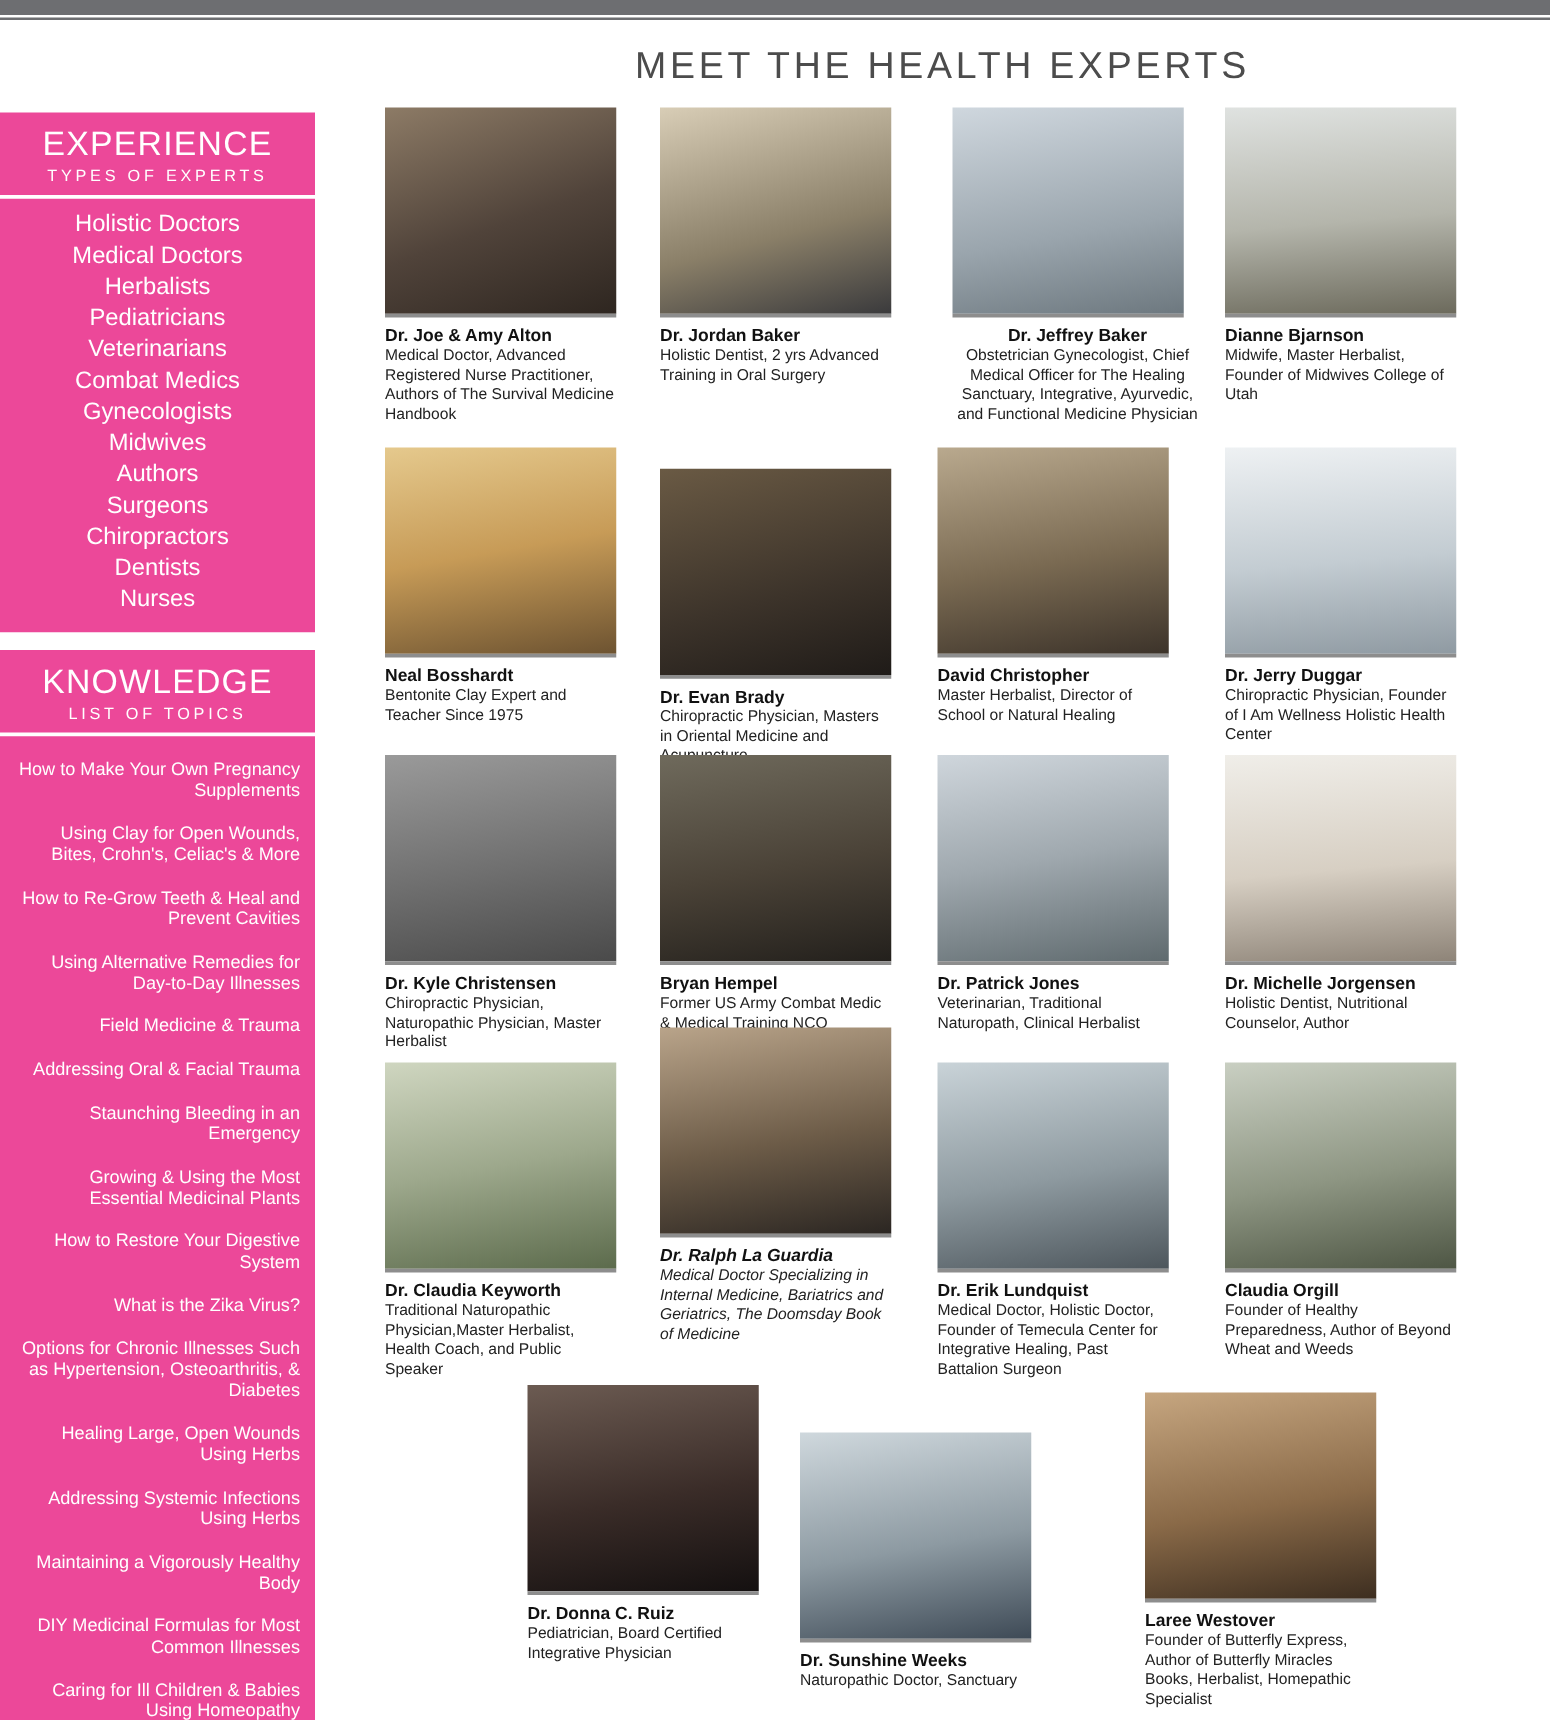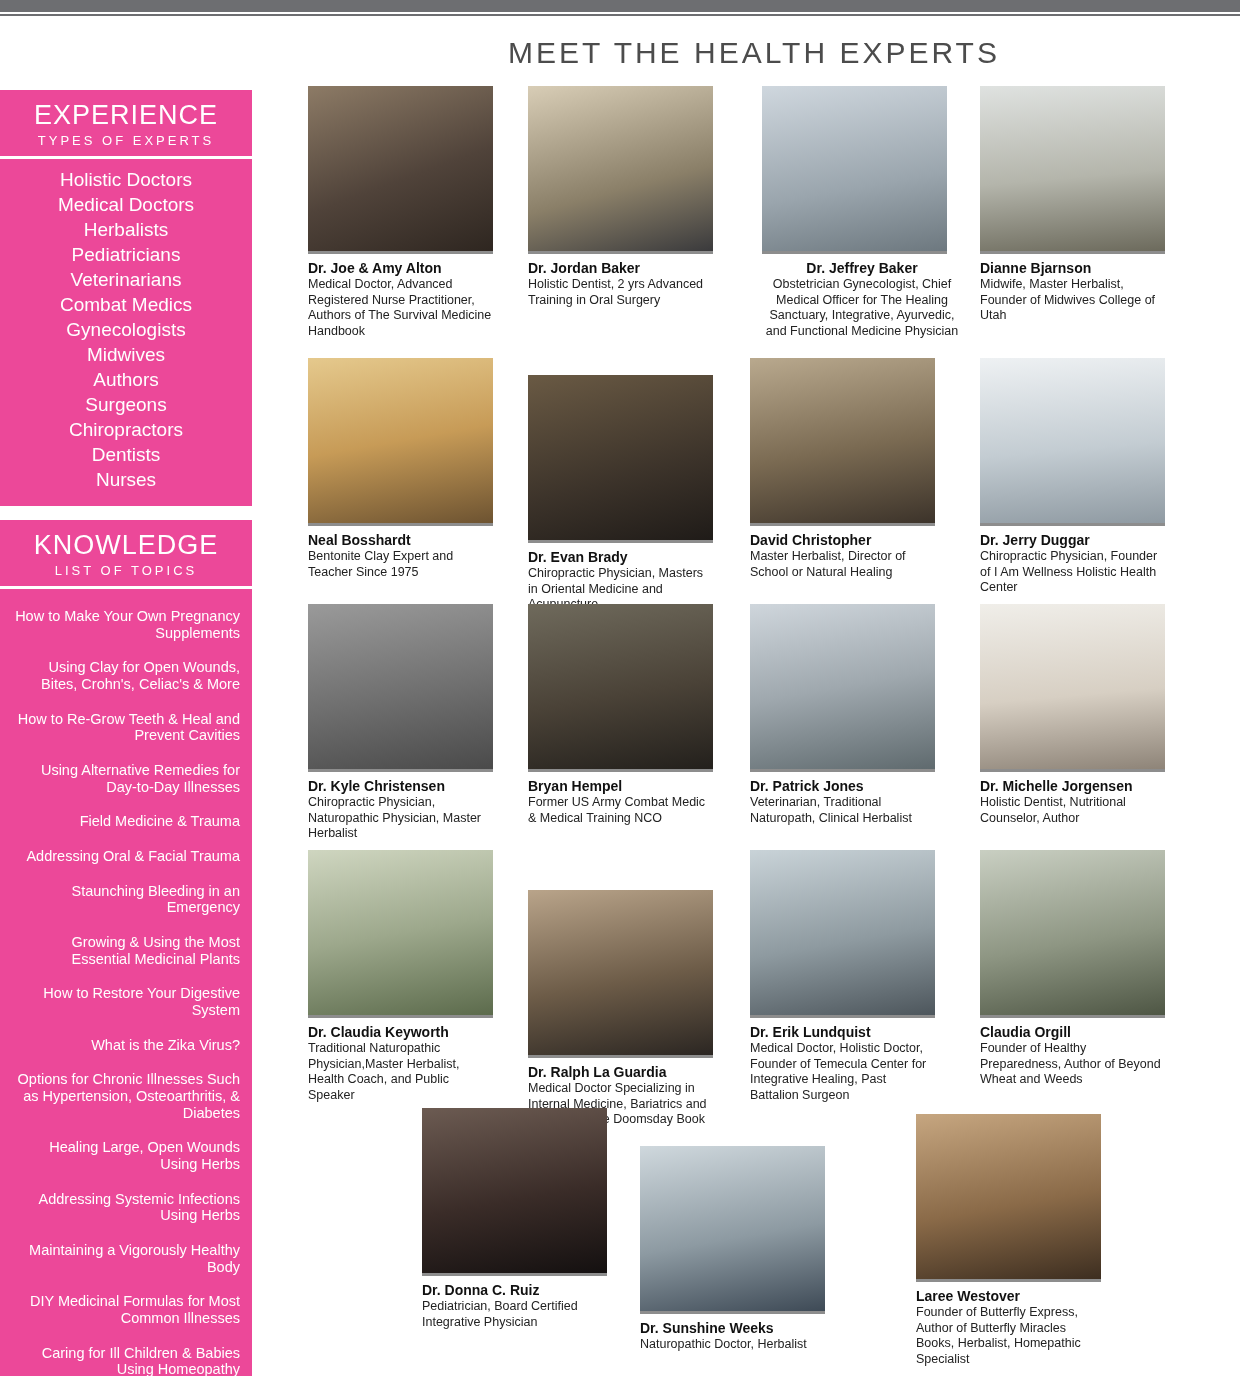--- a/index.html
+++ b/index.html
@@ -209,21 +209,21 @@
     <h3>Dr. Michelle Jorgensen</h3>
     <p>Holistic Dentist, Nutritional Counselor, Author</p>
   </div>
 
   <div class="card" style="left:8px; top:764px;">
     <div class="photo" style="background:linear-gradient(170deg,#cfd6c0,#9da88c 50%,#5c6b4c);"></div>
     <h3>Dr. Claudia Keyworth</h3>
     <p>Traditional Naturopathic Physician,Master Herbalist, Health Coach, and Public Speaker</p>
   </div>
 
-  <div class="card" style="left:228px; top:804px;">
+  <div class="card" style="left:228px; top:736px;font-style:italic;">
     <div class="photo" style="background:linear-gradient(170deg,#b9a48a,#6d5c48 55%,#2b2622);"></div>
     <h3>Dr. Ralph La Guardia</h3>
     <p>Medical Doctor Specializing in Internal Medicine, Bariatrics and Geriatrics, The Doomsday Book of Medicine</p>
   </div>
 
   <div class="card" style="left:450px; top:764px;">
     <div class="photo" style="background:linear-gradient(170deg,#c9d3d8,#8e9aa0 55%,#4d565c);"></div>
     <h3>Dr. Erik Lundquist</h3>
     <p>Medical Doctor, Holistic Doctor, Founder of  Temecula Center for Integrative Healing, Past Battalion Surgeon</p>
   </div>
@@ -236,21 +236,21 @@
 
   <div class="card" style="left:122px; top:1022px;">
     <div class="photo" style="background:linear-gradient(170deg,#6c5b52,#3a2c28 55%,#141010);"></div>
     <h3>Dr. Donna C. Ruiz</h3>
     <p>Pediatrician, Board Certified Integrative Physician</p>
   </div>
 
   <div class="card" style="left:340px; top:1022px;margin-top:38px;">
     <div class="photo" style="background:linear-gradient(170deg,#cfd8dd,#8d9aa2 55%,#3e4a56);"></div>
     <h3>Dr. Sunshine Weeks</h3>
-    <p>Naturopathic Doctor, Herbalist</p>
+    <p>Naturopathic Doctor, Sanctuary</p>
   </div>
 
   <div class="card" style="left:572px; top:1028px;margin-left:44px;">
     <div class="photo" style="background:linear-gradient(170deg,#c6a680,#8a6a48 55%,#3d2e20);"></div>
     <h3>Laree Westover</h3>
     <p>Founder of Butterfly Express, Author of Butterfly Miracles Books, Herbalist, Homepathic Specialist</p>
   </div>
 
 </div>
 

